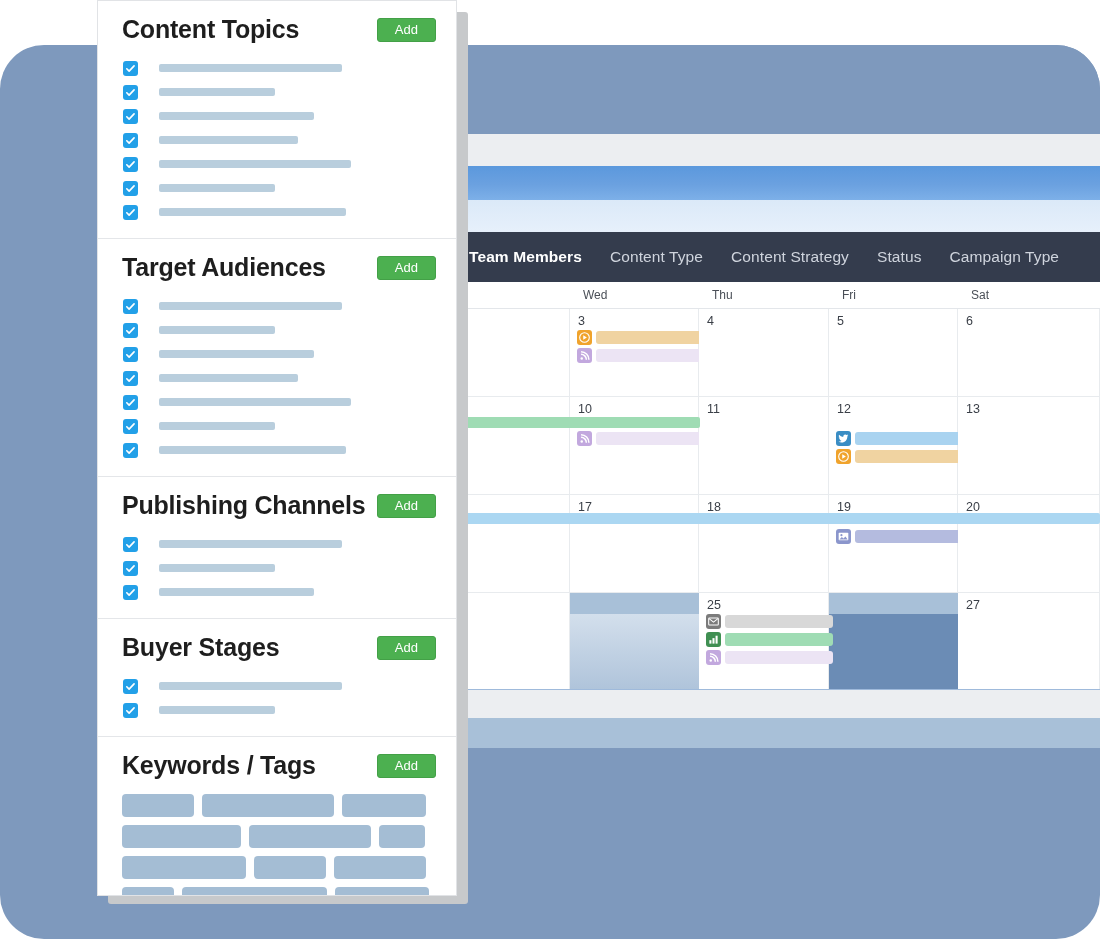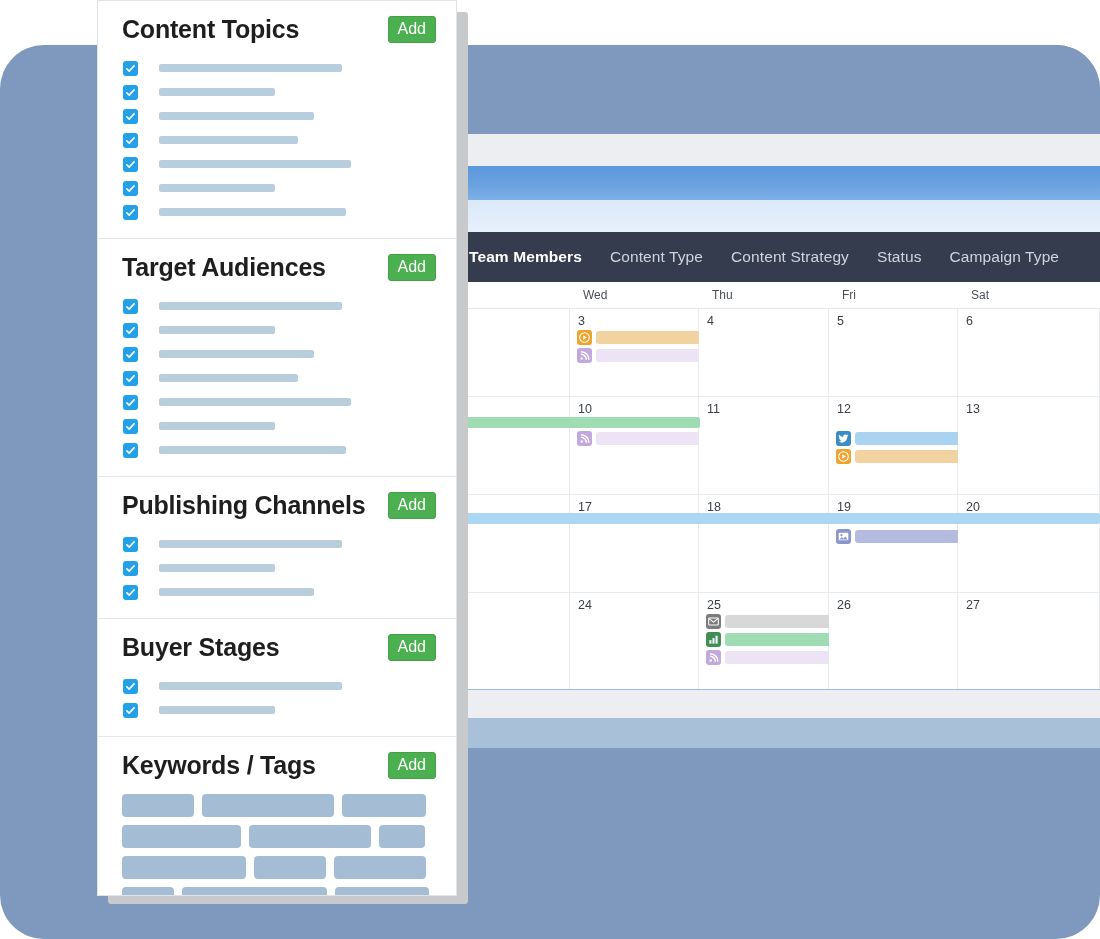--- a/index.html
+++ b/index.html
@@ -131,22 +131,22 @@
   .section:last-child { border-bottom: none; }
   .sec-head {
     display: flex; align-items: center; justify-content: space-between;
     padding: 14px 20px 8px 24px;
   }
   .sec-title {
     font-size: 25px; color: #1e1e1e; font-weight: bold;
     letter-spacing: -0.2px;
   }
   .add-btn {
-    background: #4cb050; color: #fff; font-size: 16px;
-    border-radius: 3px; padding: 4px 9px 5px; border: 1px solid #43a047;
+    background: #4cb050; color: #fff; font-size: 13px;
+    border-radius: 3px; padding: 4px 17px 5px; border: 1px solid #43a047;
     line-height: 1; cursor: pointer;
   }
   .rows { padding: 4px 0 14px 0; }
   .row { display: flex; align-items: center; height: 24px; padding-left: 25px; }
   .cbx {
     width: 15px; height: 15px; border-radius: 3px; background: #22a0e8;
     display: flex; align-items: center; justify-content: center; flex: 0 0 15px;
   }
   .cbx svg { width: 11px; height: 11px; }
   .ghost { height: 8px; background: #b9cedd; border-radius: 2px; margin-left: 21px; }
@@ -289,23 +289,20 @@
               </svg>
             </span>
             <span class="evt-bar" style="width: 108px; background: rgb(180, 187, 223);"></span>
           </div>
         </div>
         <div class="cal-cell" style="left: 503px; top: 186px; width: 142px; height: 98px;">
           <div class="daynum">20</div>
         </div>
         <div class="evt-span" style="background: rgb(171, 215, 242); left: 0px; top: 204px; width: 645px; height: 11px;"></div>
         <div class="cal-cell" style="left: 0px; top: 284px; width: 115px; height: 98px;"></div>
-        <div class="cal-cell" style="left: 115px; top: 284px; width: 129px; height: 98px;">
-          <div class="daynum">24</div>
-        </div>
         <div class="cal-cell" style="left: 244px; top: 284px; width: 130px; height: 98px;">
           <div class="daynum">25</div>
           <div class="evt" style="left: 7px; top: 21px;">
             <span class="evt-icon" style="background: rgb(123, 123, 123);">
               <svg viewBox="0 0 16 16">
                 <rect x="1" y="3" width="14" height="10" rx="1" fill="none" stroke="#fff" stroke-width="1.5"></rect>
                 <path d="M1.6 3.8L8 8.8l6.4-5" fill="none" stroke="#fff" stroke-width="1.5"></path>
               </svg>
             </span>
             <span class="evt-bar" style="width: 108px; background: rgb(216, 216, 216);"></span>
@@ -323,23 +320,20 @@
           <div class="evt" style="left: 7px; top: 57px;">
             <span class="evt-icon" style="background: rgb(194, 168, 222);">
               <svg viewBox="0 0 16 16">
                 <circle cx="4" cy="12.2" r="1.8" fill="#fff"></circle>
                 <path d="M3 7.4a6.6 6.6 0 0 1 6.6 6.6h2.2A8.8 8.8 0 0 0 3 5.2z" fill="#fff"></path>
                 <path d="M3 2.6a11.4 11.4 0 0 1 11.4 11.4" fill="none" stroke="#fff" stroke-width="2.2"></path>
               </svg>
             </span>
             <span class="evt-bar" style="width: 108px; background: rgb(236, 228, 244);"></span>
           </div>
-        </div>
-        <div class="cal-cell" style="left: 374px; top: 284px; width: 129px; height: 98px;">
-          <div class="daynum">26</div>
         </div>
         <div class="cal-cell" style="left: 503px; top: 284px; width: 142px; height: 98px;">
           <div class="daynum">27</div>
         </div>
         <div class="cal-cell" style="left: 0px; top: 382px; width: 115px; height: 62px;"></div>
         <div class="cal-cell" style="left: 115px; top: 382px; width: 129px; height: 62px;">
           <div class="daynum">31</div>
         </div>
         <div class="cal-cell" style="left: 244px; top: 382px; width: 130px; height: 62px;"></div>
         <div class="cal-cell" style="left: 374px; top: 382px; width: 129px; height: 62px;"></div>

